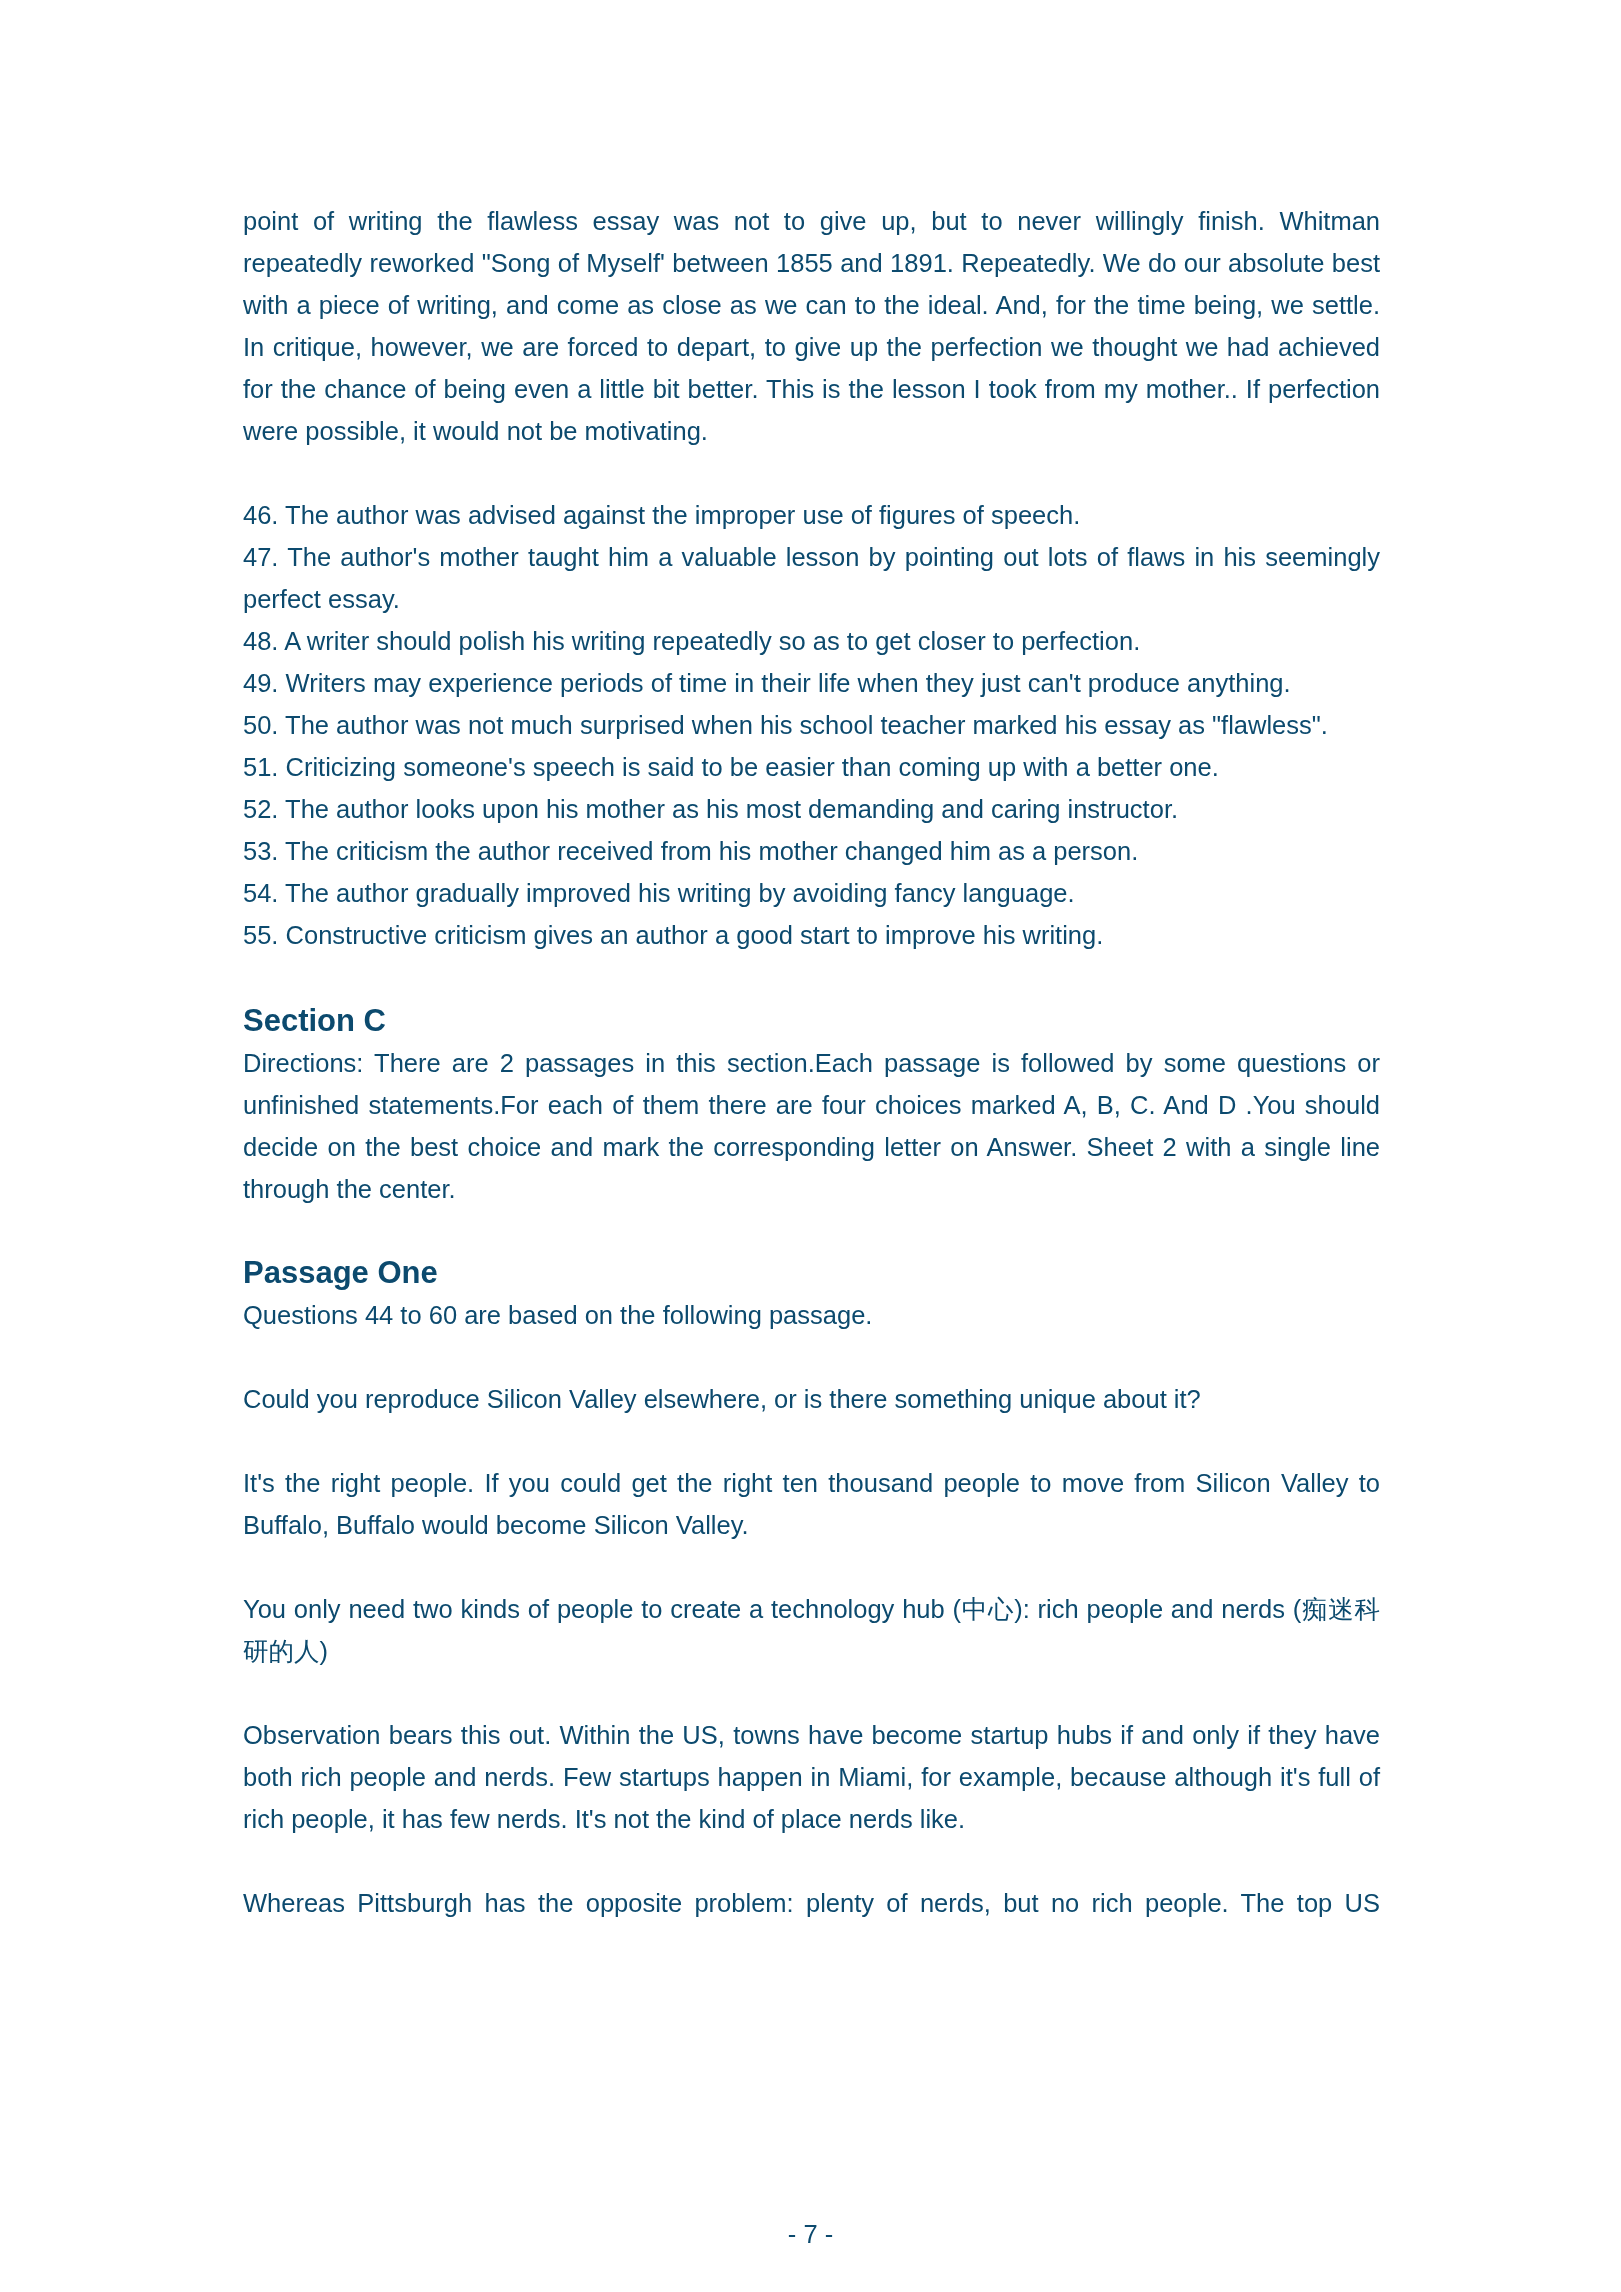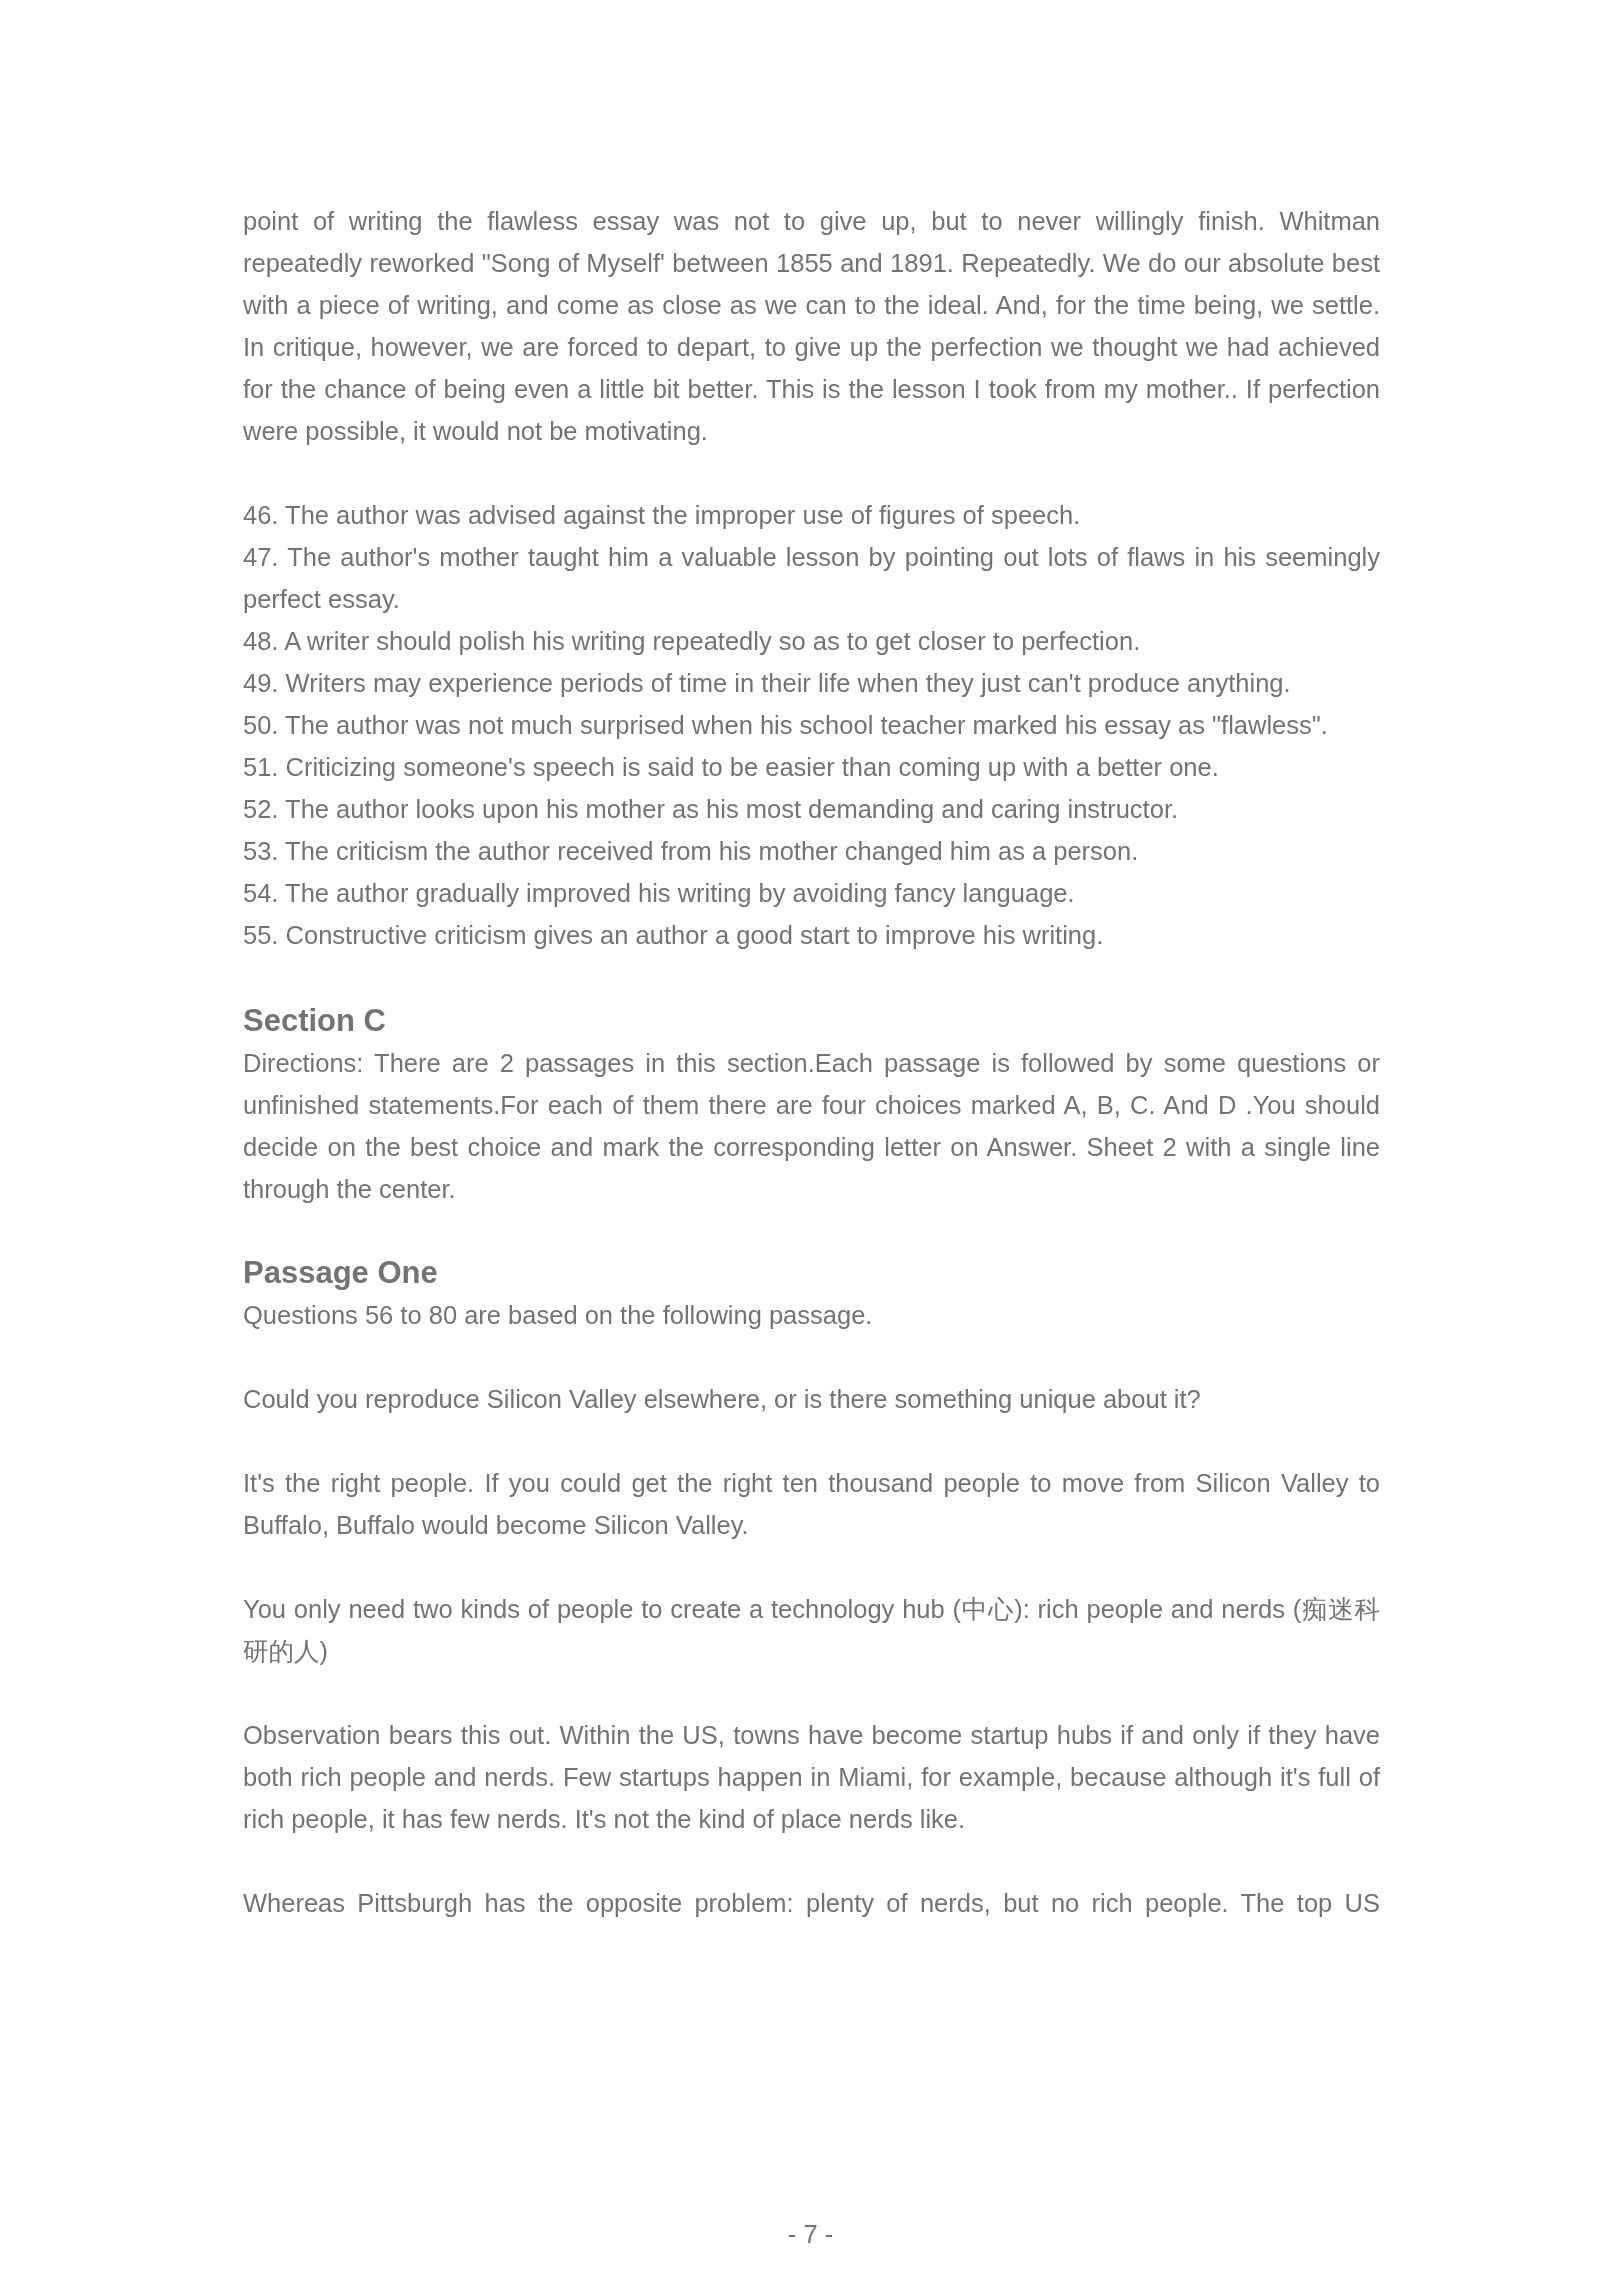--- a/index.html
+++ b/index.html
@@ -5,21 +5,21 @@
   html, body {
     margin: 0;
     padding: 0;
     background: #ffffff;
   }
   .page {
     position: relative;
     width: 1621px;
     height: 2293px;
     background: #ffffff;
-    color: #737373;
+    color: #0c4a6e;
     font-family: "Liberation Sans", "DejaVu Sans", sans-serif;
     font-size: 25.5px;
     line-height: 42px;
     box-sizing: border-box;
     overflow: hidden;
   }
   .content {
     position: absolute;
     top: 200px;
     left: 243px;
@@ -77,21 +77,21 @@
       <p class="q">52. The author looks upon his mother as his most demanding and caring instructor.</p>
       <p class="q">53. The criticism the author received from his mother changed him as a person.</p>
       <p class="q">54. The author gradually improved his writing by avoiding fancy language.</p>
       <p class="q">55. Constructive criticism gives an author a good start to improve his writing.</p>
     </div>
 
     <h2 class="heading">Section C</h2>
     <p class="para justify">Directions: There are 2 passages in this section.Each passage is followed by some questions or unfinished statements.For each of them there are four choices marked A, B, C. And D .You should decide on the best choice and mark the corresponding letter on Answer. Sheet 2 with a single line through the center.</p>
 
     <h2 class="heading">Passage One</h2>
-    <p class="intro-line">Questions 56 to 80 are based on the following passage.</p>
+    <p class="intro-line">Questions 44 to 60 are based on the following passage.</p>
 
     <p class="para justify">Could you reproduce Silicon Valley elsewhere, or is there something unique about it?</p>
     <p class="para justify">It's the right people. If you could get the right ten thousand people to move from Silicon Valley to Buffalo, Buffalo would become Silicon Valley.</p>
     <p class="para justify">You only need two kinds of people to create a technology hub (中心): rich people and nerds (痴迷科研的人)</p>
     <p class="para justify">Observation bears this out. Within the US, towns have become startup hubs if and only if they have both rich people and nerds. Few startups happen in Miami, for example, because although it's full of rich people, it has few nerds. It's not the kind of place nerds like.</p>
     <p class="para justify-all">Whereas Pittsburgh has the opposite problem: plenty of nerds, but no rich people. The top US</p>
 
   </div>
 
   <div class="footer">- 7 -</div>

